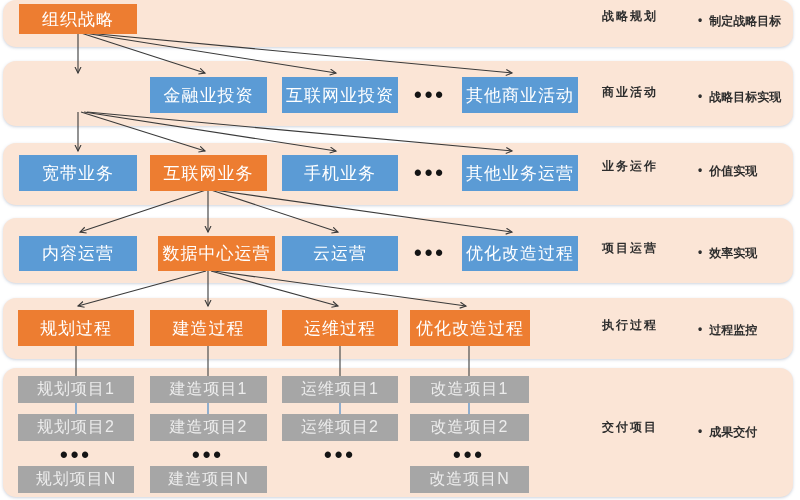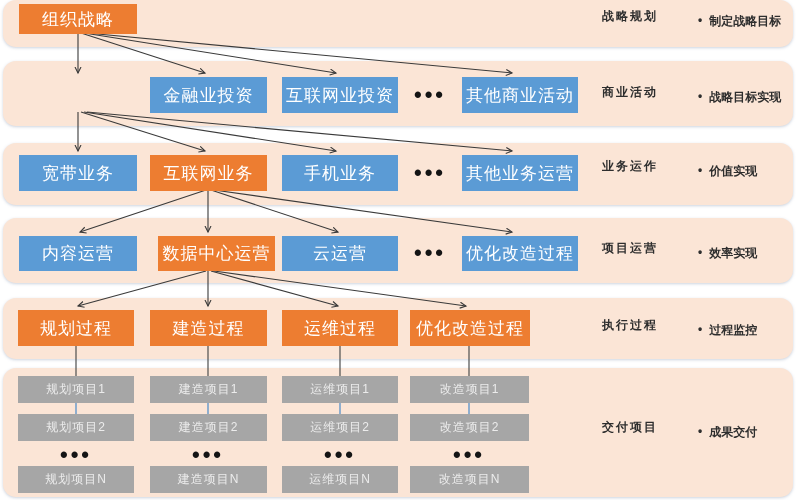--- a/index.html
+++ b/index.html
@@ -14,21 +14,21 @@
   }
   .arrows{position:absolute;left:0;top:0;width:800px;height:500px;pointer-events:none;}
   .box{
     position:absolute;display:flex;align-items:center;justify-content:center;
     color:#fff;font-size:17px;letter-spacing:1px;white-space:nowrap;
   }
   .box.orange{background:var(--orange);}
   .box.blue{background:var(--blue);}
   .gbox{
     position:absolute;display:flex;align-items:center;justify-content:center;
-    background:var(--gray);color:#ECECEC;font-size:12px;letter-spacing:1px;white-space:nowrap;
+    background:var(--gray);color:#ECECEC;font-size:16px;letter-spacing:1px;white-space:nowrap;
   }
   .dots{
     position:absolute;width:50px;text-align:center;color:#141414;
     font-size:22px;font-weight:bold;letter-spacing:3px;line-height:20px;
   }
   .stage-title{
     position:absolute;left:602px;color:#2e2e2e;font-size:12px;font-weight:bold;
     letter-spacing:2px;white-space:nowrap;
   }
   .stage-bullet{
@@ -147,21 +147,20 @@
   <div class="gbox" style="left:18px;top:466px;width:116px;height:27px">规划项目N</div>
 
   <div class="gbox" style="left:150px;top:376px;width:117px;height:27px">建造项目1</div>
   <div class="gbox" style="left:150px;top:414px;width:117px;height:27px">建造项目2</div>
   <div class="dots" style="left:183px;top:445px">•••</div>
   <div class="gbox" style="left:150px;top:466px;width:117px;height:27px">建造项目N</div>
 
   <div class="gbox" style="left:282px;top:376px;width:116px;height:27px">运维项目1</div>
   <div class="gbox" style="left:282px;top:414px;width:116px;height:27px">运维项目2</div>
   <div class="dots" style="left:315px;top:445px">•••</div>
-  <div class="gbox" style="left:282px;top:466px;width:116px;height:27px">运维项目N</div>
 
   <div class="gbox" style="left:410px;top:376px;width:119px;height:27px">改造项目1</div>
   <div class="gbox" style="left:410px;top:414px;width:119px;height:27px">改造项目2</div>
   <div class="dots" style="left:444px;top:445px">•••</div>
   <div class="gbox" style="left:410px;top:466px;width:119px;height:27px">改造项目N</div>
 
   <div class="stage-title" style="top:419px">交付项目</div>
   <div class="stage-bullet" style="top:424px">
     <span>•</span>
     <span>成果交付</span>

